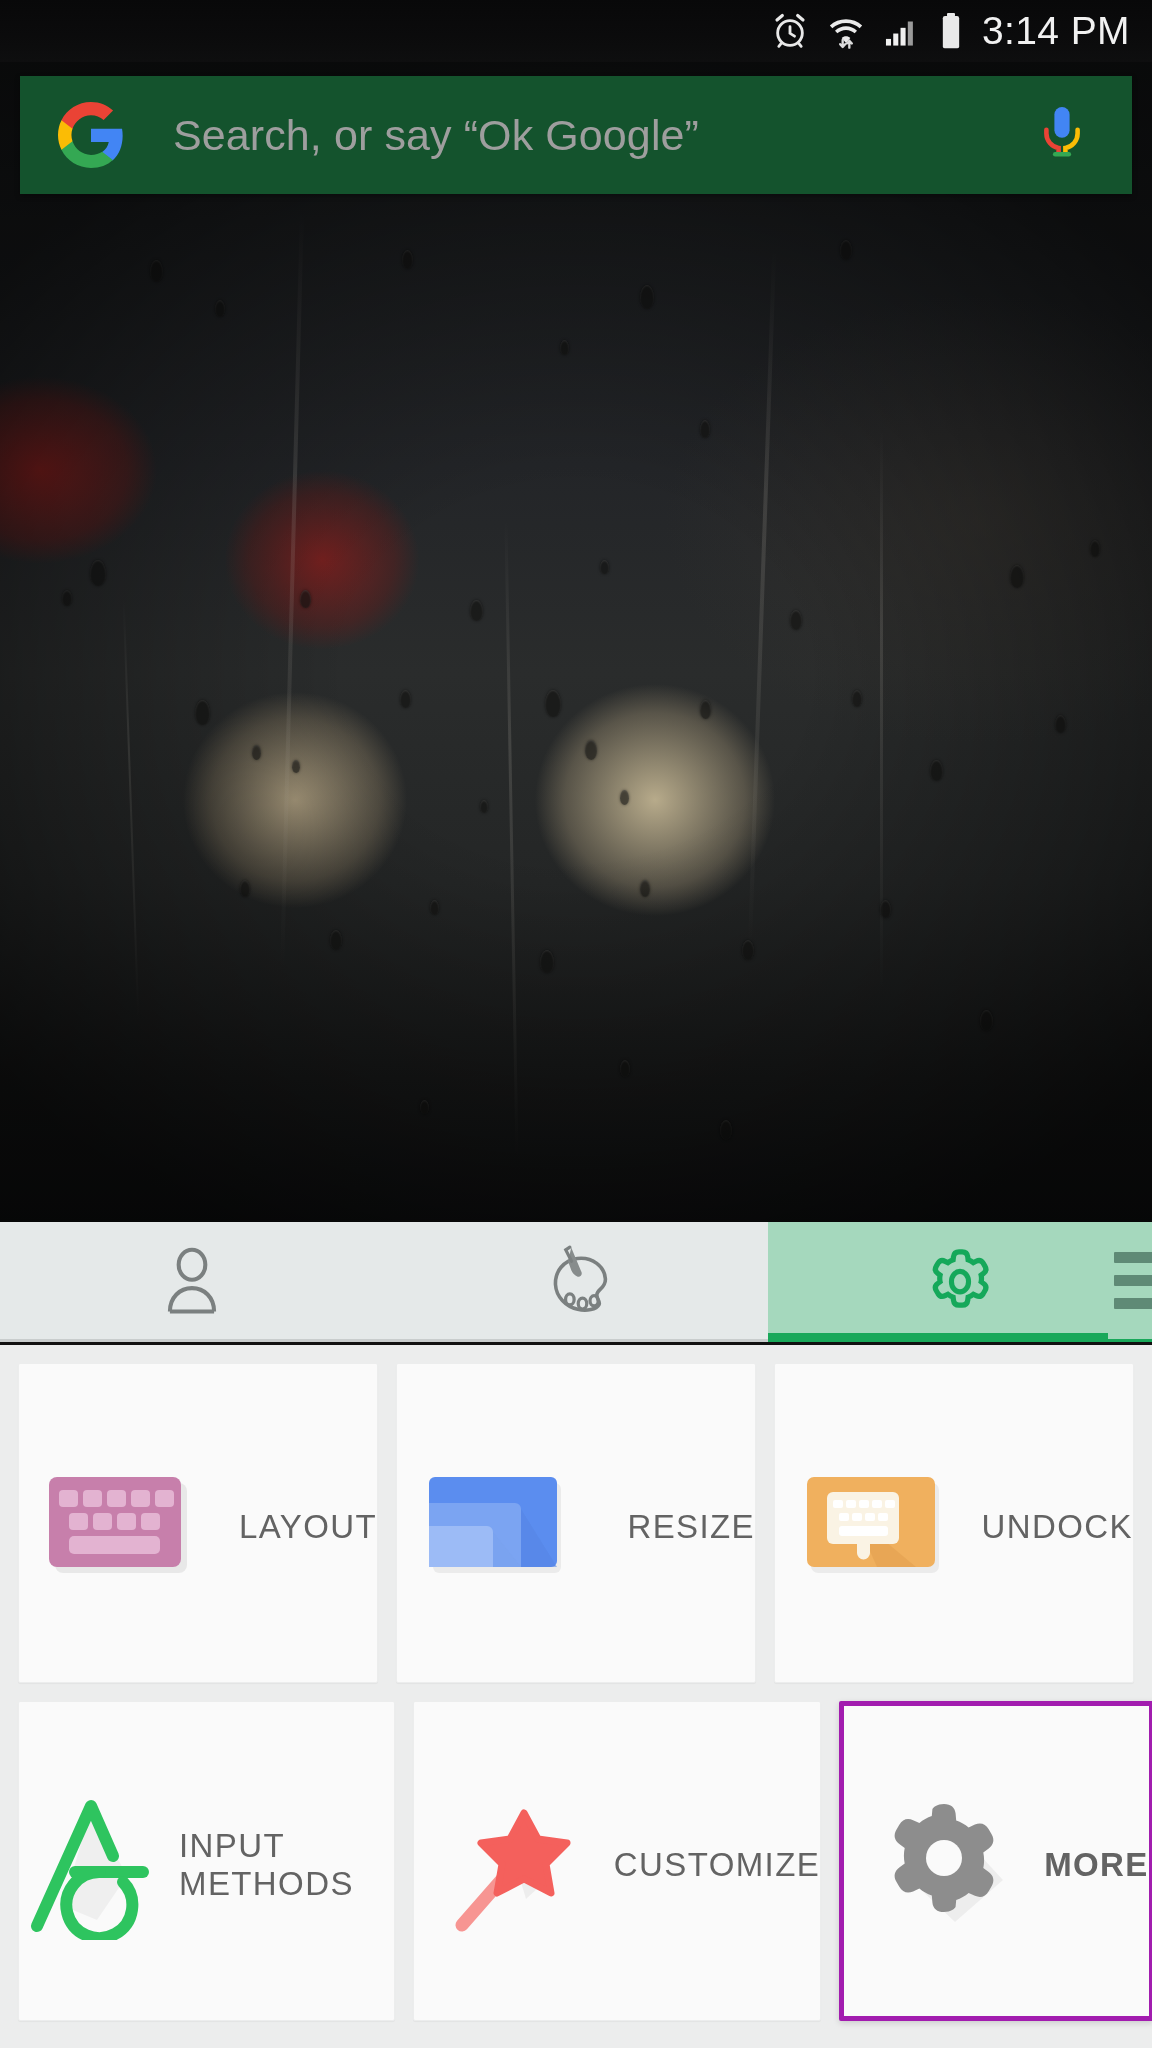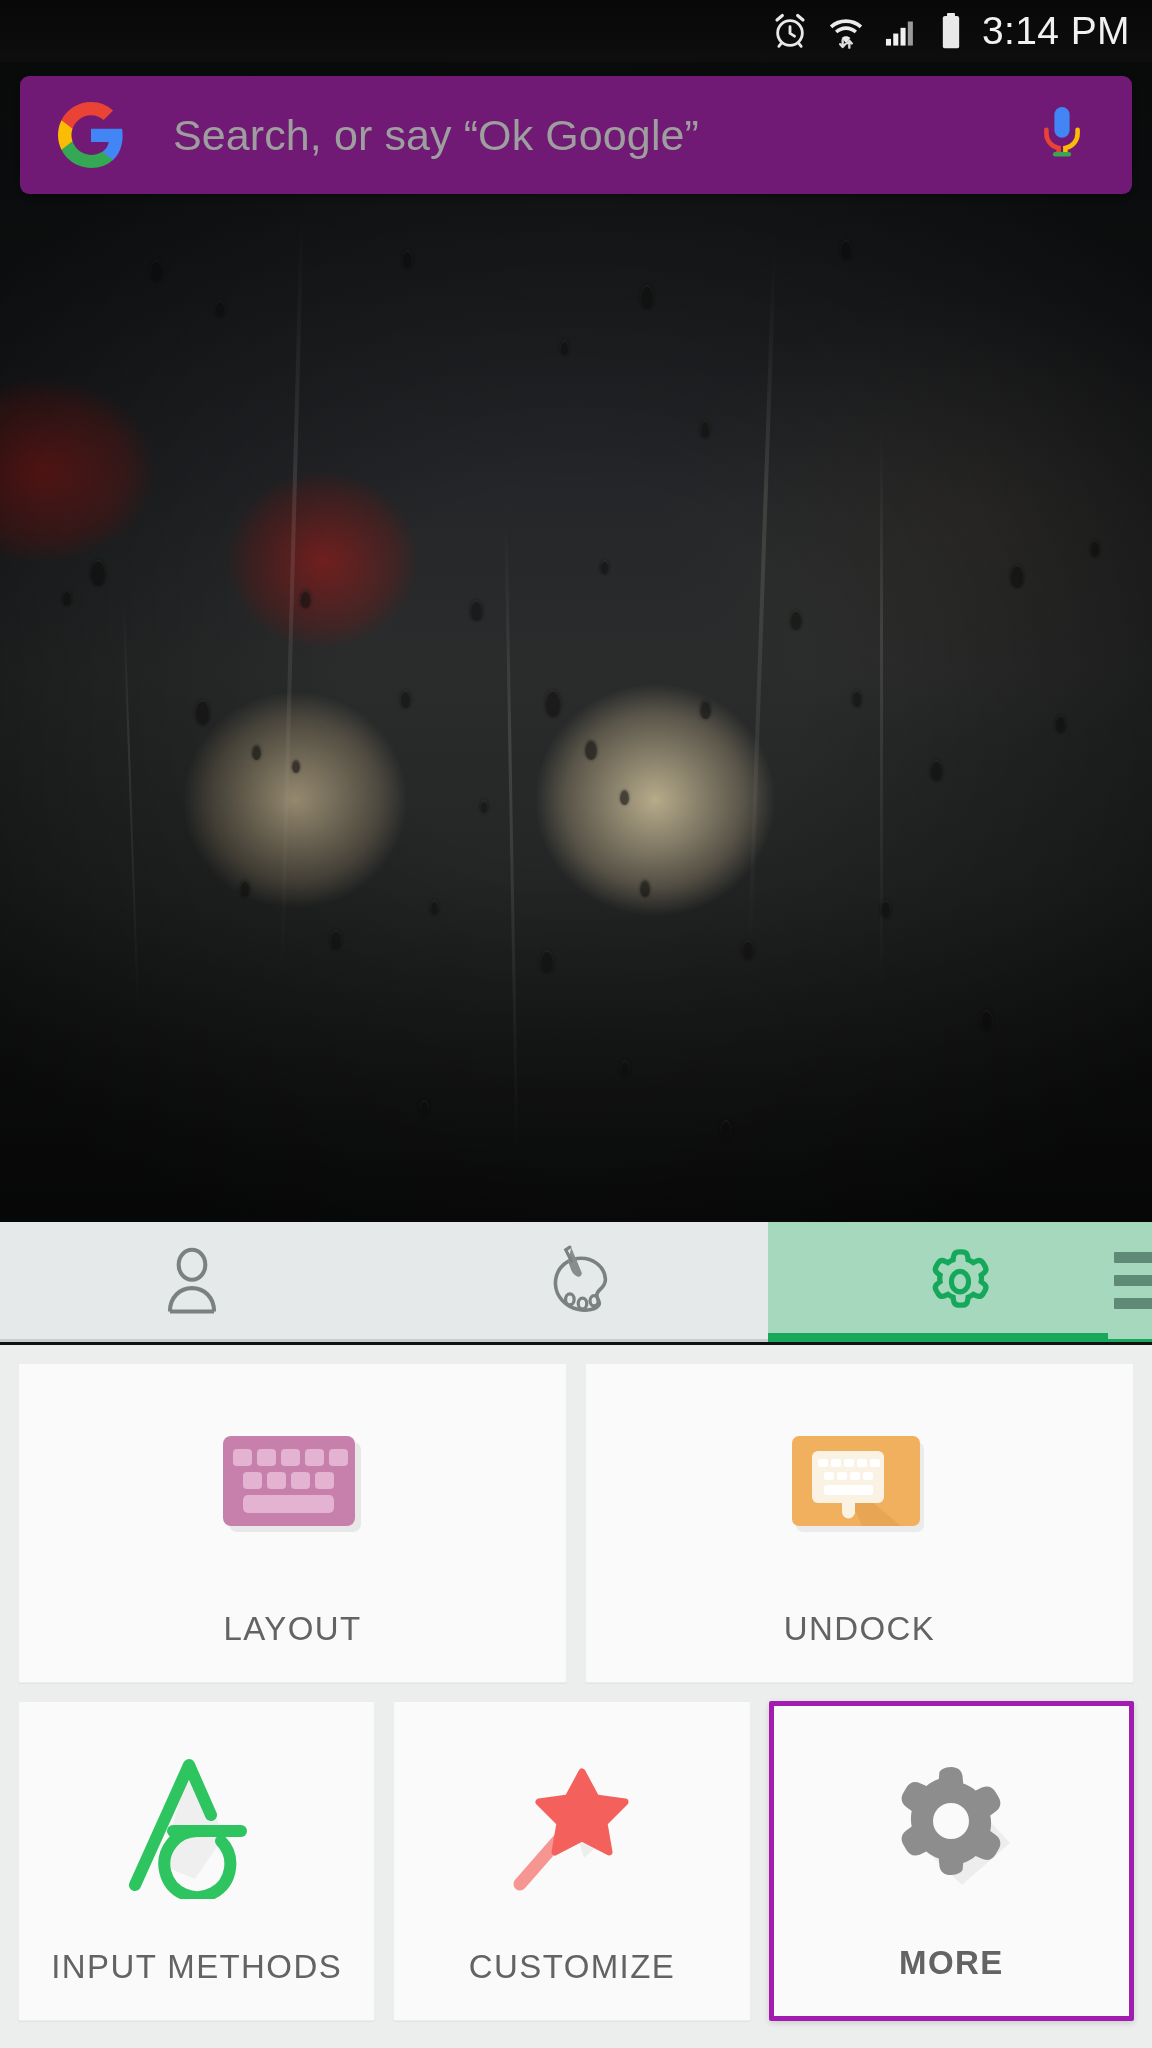--- a/index.html
+++ b/index.html
@@ -33,21 +33,21 @@
     padding-right:22px; gap:16px;
     background:linear-gradient(180deg,rgba(8,8,9,.96) 0%, rgba(12,12,13,.90) 70%, rgba(16,16,17,.72) 100%);
     z-index:6;
   }
   #statusbar .sicon{ display:block; }
   #statusbar .clock{ color:#f1f1f1; font-size:39px; letter-spacing:.4px; font-weight:400; }
 
   
   #searchbar{
     position:absolute; left:20px; top:76px; width:1112px; height:118px;
-    background:#701a75; border-radius:9px; z-index:5;
+    background:#14532d; border-radius:0; z-index:5;
     display:flex; align-items:center;
     box-shadow:0 2px 5px rgba(0,0,0,.34);
   }
   #searchbar .glogo{ width:72px; height:72px; margin-left:35px; flex:none; }
   #searchbar .ph{
     flex:1; margin-left:46px; color:#9e9e9e; font-size:43px; letter-spacing:.1px; white-space:nowrap;
   }
   #searchbar .mic{ width:48px; height:60px; margin-right:46px; flex:none; }
 
   
@@ -74,21 +74,21 @@
   
   #panel{
     position:absolute; left:0; top:1345px; width:1152px; height:703px;
     background:#eceded; z-index:5;
     padding:18px 18px 0 18px;
     display:flex; flex-direction:column; gap:18px;
   }
   .grid-row{ display:flex; gap:18px; height:320px; }
   .card{
     flex:1 1 0; background:#fafafa; border:1px solid #eceded; border-radius:2px;
-    display:flex; flex-direction:column; align-items:center; justify-content:space-between;
+    display:flex; flex-direction:row; align-items:center; justify-content:space-between;
     padding:42px 0 34px 0;
     box-shadow:0 1px 1px rgba(0,0,0,.045);
   }
   .card.selected{ border:5px solid #a21caf; box-shadow:0 2px 6px rgba(0,0,0,.14);font-weight:bold; }
   .card .art{ width:200px; height:160px; display:flex; align-items:center; justify-content:center; }
   .card .lbl{ font-size:33px; color:#636363; letter-spacing:1.4px; }
 </style>
 </head>
 <body>
 
@@ -241,20 +241,33 @@
             <rect x="50" y="40" width="19" height="17" rx="4"></rect>
             <rect x="74" y="40" width="19" height="17" rx="4"></rect>
             <rect x="98" y="40" width="19" height="17" rx="4"></rect>
             <rect x="26" y="63" width="91" height="18" rx="5"></rect>
           </g>
         </svg>
       </div>
       <div class="lbl">LAYOUT</div>
     </div>
 
+    <div class="card">
+      <div class="art">
+        <svg width="152" height="108" viewBox="0 0 152 108">
+          <rect x="12" y="10" width="128" height="90" rx="6" fill="rgba(0,0,0,.06)"></rect>
+          <rect x="8" y="4" width="128" height="90" rx="6" fill="#5b8def"></rect>
+          <path d="M8 30h86a6 6 0 0 1 6 6v58H8z" fill="#7ba4f2"></path>
+          <path d="M8 53h58a6 6 0 0 1 6 6v35H8z" fill="#9cbbf6"></path>
+          <path d="M100 36l36 58h-36z" fill="#5685e3" opacity=".55"></path>
+          <path d="M72 59l28 35H72z" fill="#79a1ee" opacity=".5"></path>
+        </svg>
+      </div>
+      <div class="lbl">RESIZE</div>
+    </div>
 
     <div class="card">
       <div class="art">
         <svg width="152" height="108" viewBox="0 0 152 108">
           <rect x="12" y="10" width="128" height="90" rx="7" fill="rgba(0,0,0,.06)"></rect>
           <rect x="8" y="4" width="128" height="90" rx="7" fill="#f0b05e"></rect>
           <path d="M55 42l62 52H78z" fill="#dd9c4c" opacity=".45"></path>
           <rect x="28" y="19" width="72" height="52" rx="6" fill="#faf3e4"></rect>
           <g fill="#fff">
             <rect x="34" y="27" width="10" height="8" rx="2"></rect>

